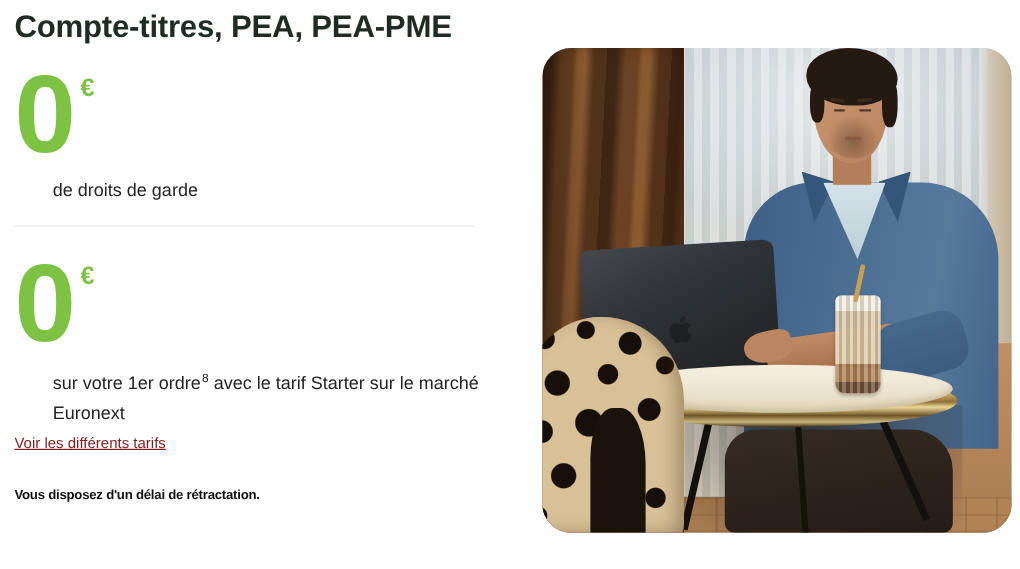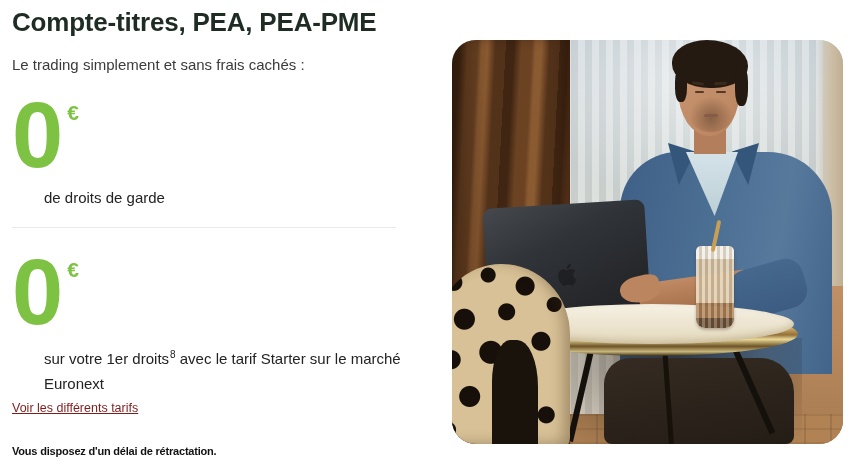--- a/index.html
+++ b/index.html
@@ -137,36 +137,35 @@
 </head>
 <body>
 
 <div class="page">
 
   <div class="left">
 
     <h1 class="title">Compte-titres, PEA, PEA-PME</h1>
 
     <p class="subtitle">
-      <span>Le trading simplement et sans frais cachés :</span>
     </p>
 
     <div class="stat-row first">
       <span class="zero">0</span>
       <span class="euro">€</span>
     </div>
     <p class="stat-label">de droits de garde</p>
 
     <div class="divider"></div>
 
     <div class="stat-row second">
       <span class="zero">0</span>
       <span class="euro">€</span>
     </div>
-    <p class="stat-label"><span>sur votre 1er droits</span><sup>8</sup><span> avec le tarif Starter sur le marché Euronext</span></p>
+    <p class="stat-label"><span>sur votre 1er ordre</span><sup>8</sup><span> avec le tarif Starter sur le marché Euronext</span></p>
 
     <a class="tariffs-link" href="#">Voir les différents tarifs</a>
 
     <p class="disclaimer">
       <span style="display:block">Vous disposez d'un délai de rétractation.</span>
 
     </p>
 
   </div>
 

